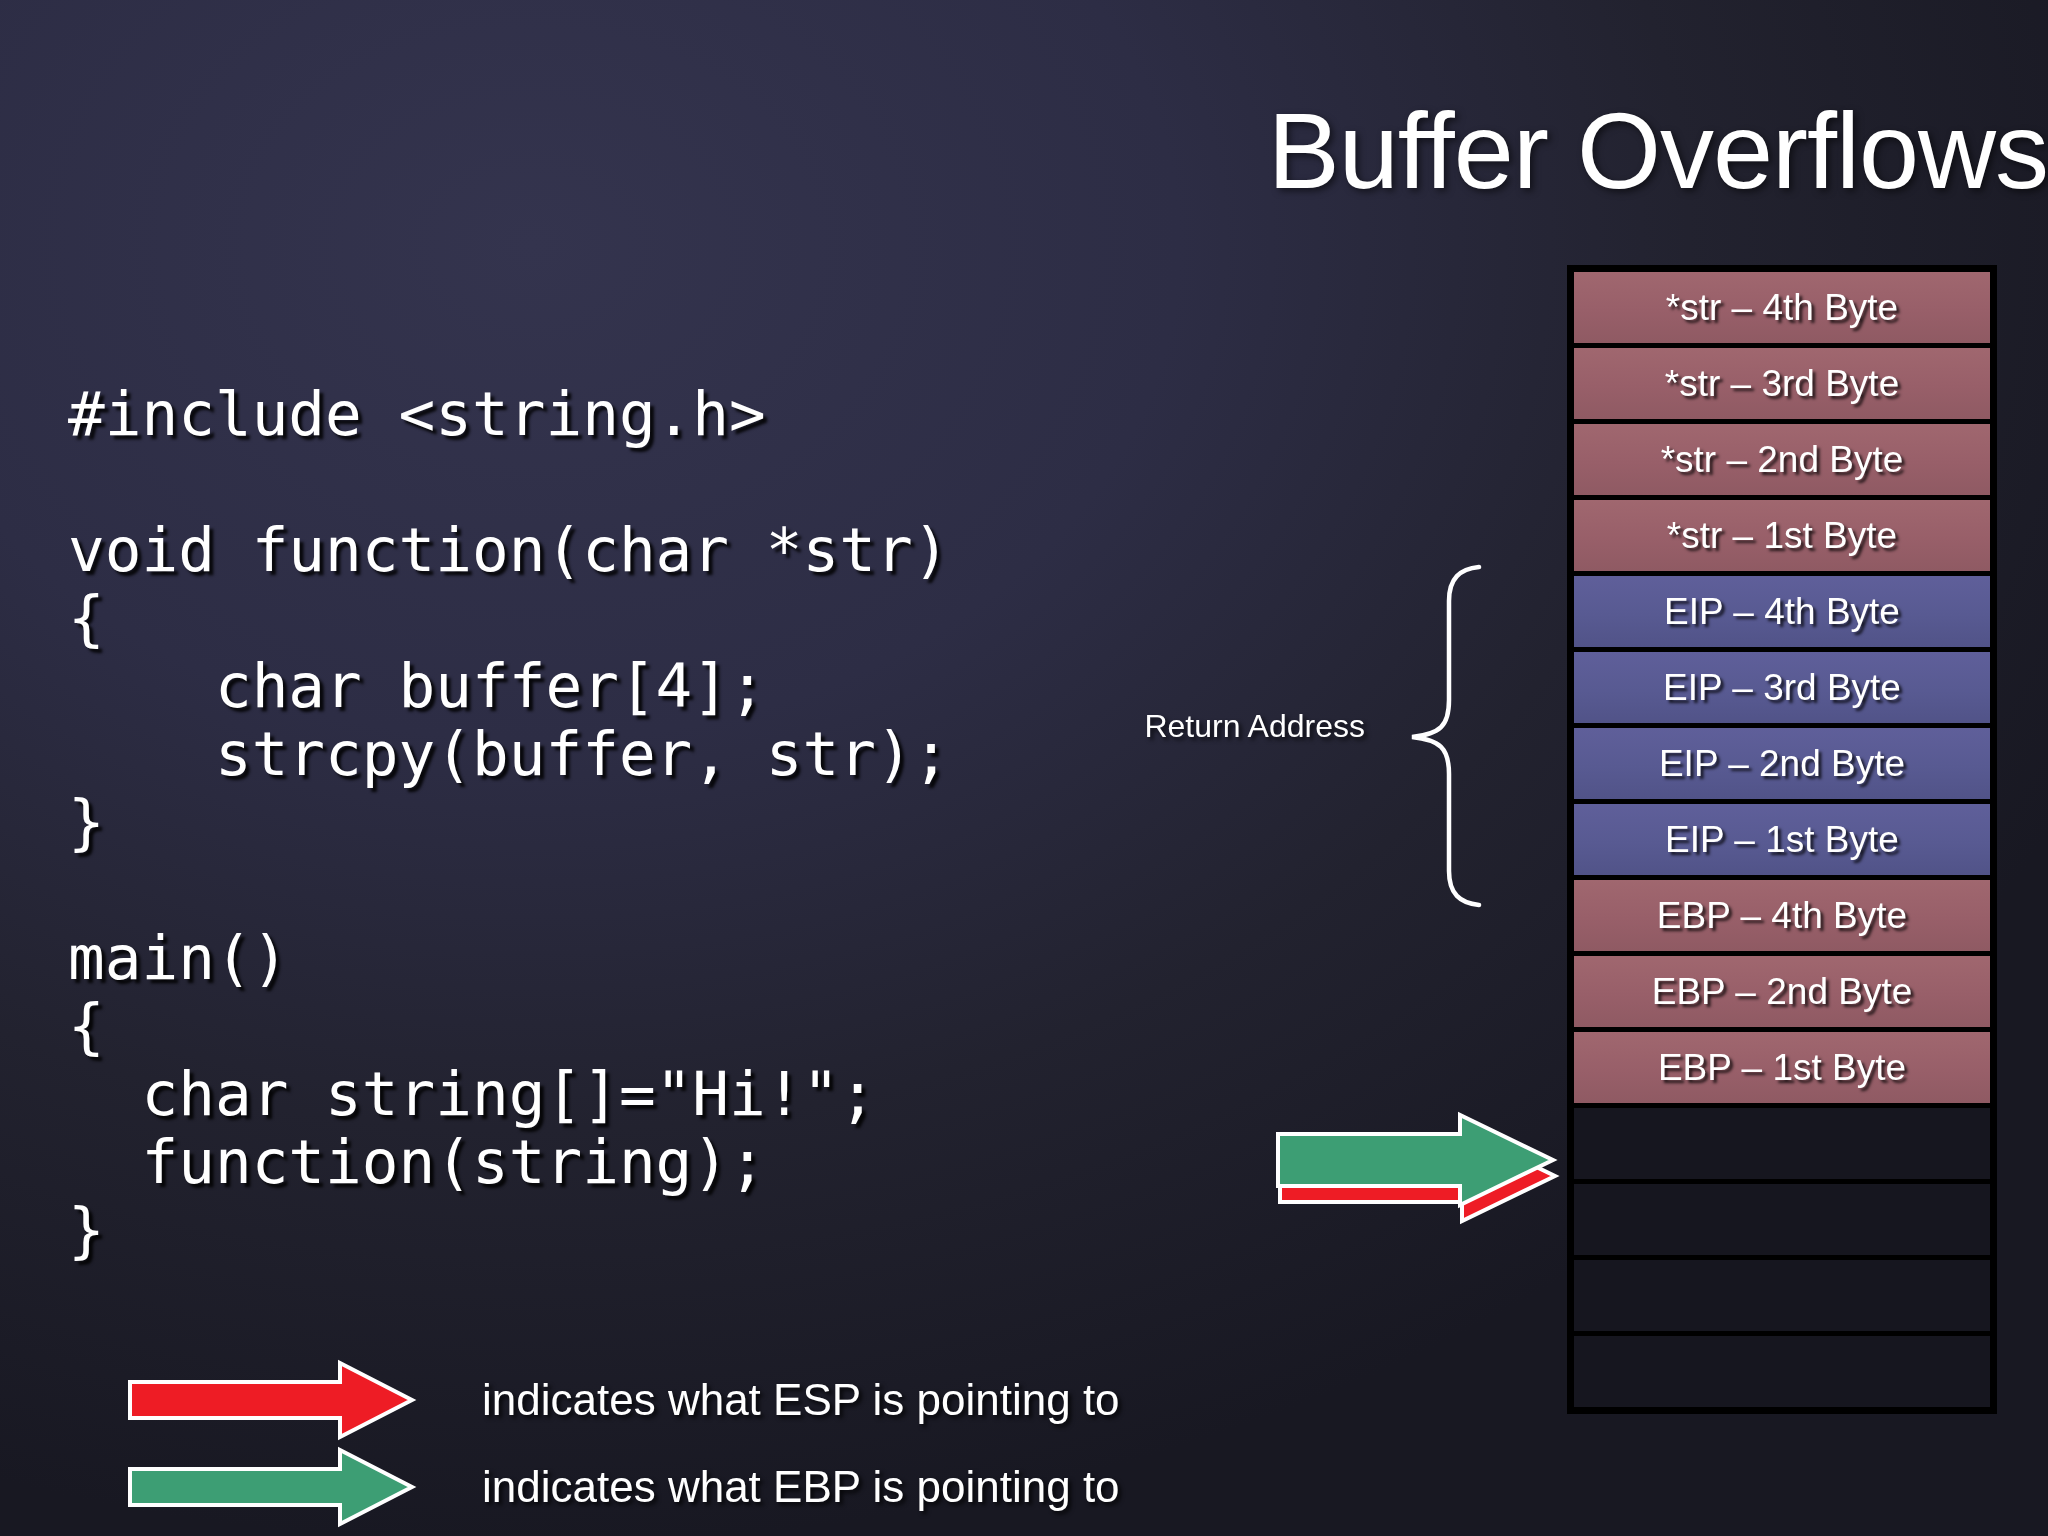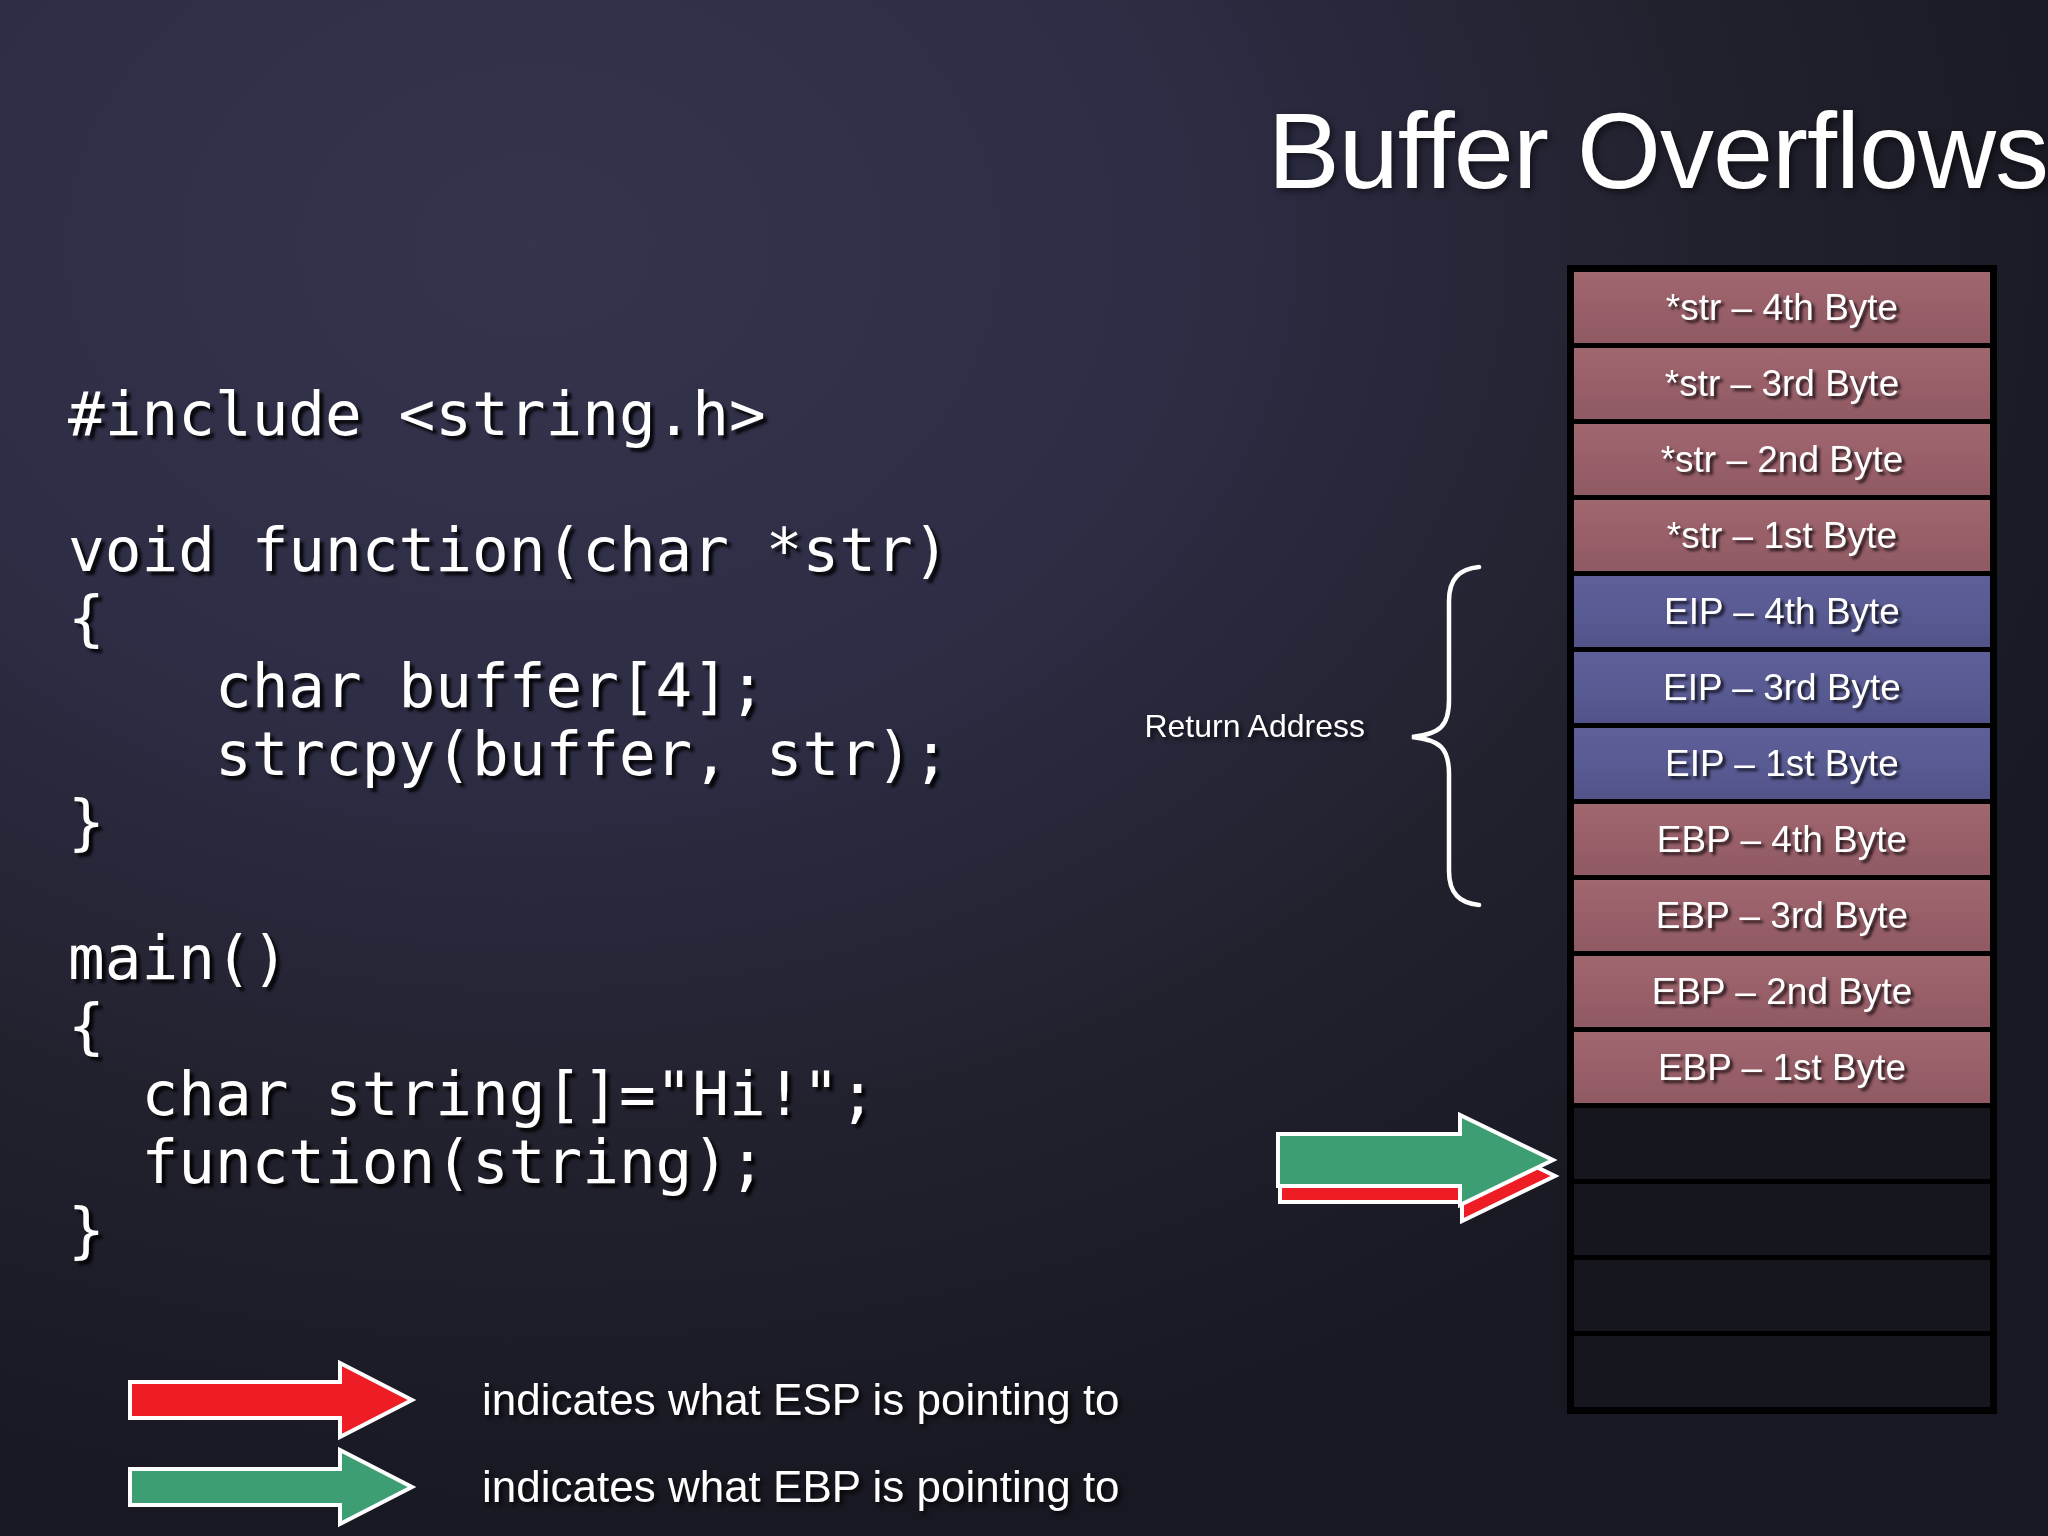--- a/index.html
+++ b/index.html
@@ -81,23 +81,23 @@
 
   <div class="return-label">Return Address</div>
 
   <div class="stack">
     <div class="cell str">*str – 4th Byte</div>
     <div class="cell str">*str – 3rd Byte</div>
     <div class="cell str">*str – 2nd Byte</div>
     <div class="cell str">*str – 1st Byte</div>
     <div class="cell eip">EIP – 4th Byte</div>
     <div class="cell eip">EIP – 3rd Byte</div>
+    <div class="cell eip">EIP – 2nd Byte</div>
     <div class="cell eip">EIP – 1st Byte</div>
     <div class="cell ebp">EBP – 4th Byte</div>
-    <div class="cell ebp">EBP – 3rd Byte</div>
     <div class="cell ebp">EBP – 2nd Byte</div>
     <div class="cell ebp">EBP – 1st Byte</div>
     <div class="cell empty"></div>
     <div class="cell empty"></div>
     <div class="cell empty"></div>
     <div class="cell empty"></div>
   </div>
 
   <svg class="overlay" viewBox="0 0 2048 1536" xmlns="http://www.w3.org/2000/svg">
 

